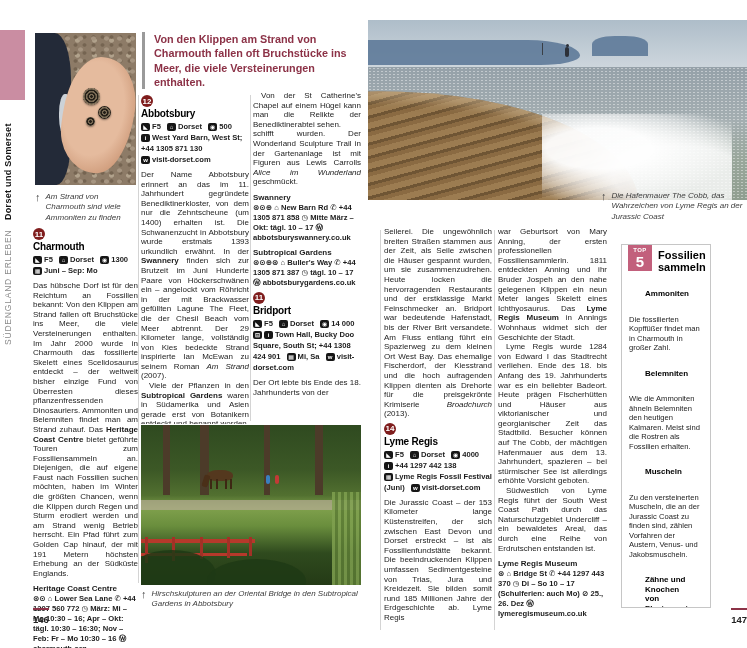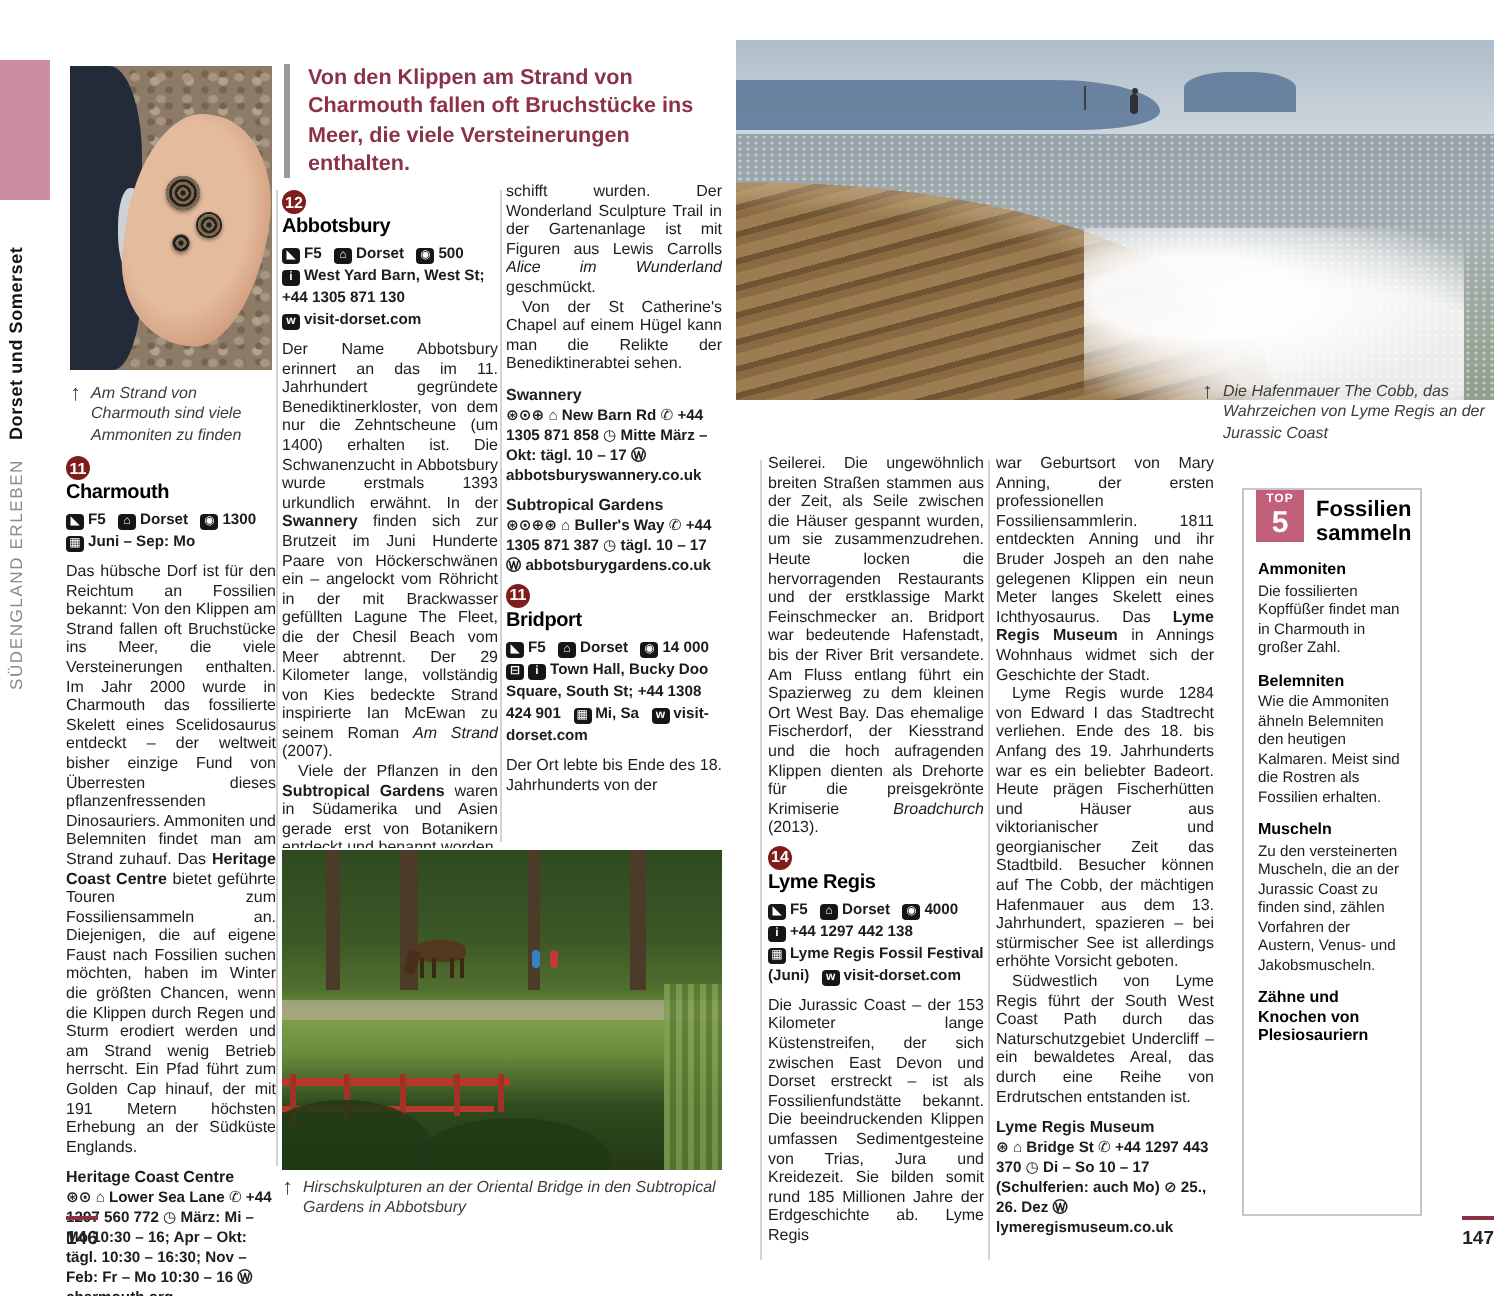--- a/index.html
+++ b/index.html
@@ -64,21 +64,21 @@
 
   
   .top5{position:absolute;left:621px;top:244px;width:90px;height:364px;border:1px solid #c6c6c6;
         background:#fff;box-sizing:border-box;padding:0 7px 4px 7px;overflow:hidden;}
   .t5head{display:flex;align-items:flex-start;margin:-1px 0 2px -1px;}
   .badge{width:24px;height:27px;background:#c2607c;color:#fff;text-align:center;flex:0 0 auto;}
   .badge .t{display:block;font-size:6px;font-weight:bold;line-height:7px;margin-top:3px;letter-spacing:.5px;}
   .badge .n{display:block;font-size:15px;font-weight:bold;line-height:15px;}
   .t5title{font-size:11px;font-weight:bold;line-height:1.1;margin:5px 0 0 6px;color:#000;}
   .t5i{margin-top:7px;}
-  .t5i h4{font-size:8px;margin:0;line-height:1.2;color:#000;}
+  .t5i h4{font-size:8px;margin:16px;line-height:1.2;color:#000;}
   .t5i p{font-size:7.6px;line-height:1.25;margin:1px 0 0;text-align:left;}
 
   
   .ph{position:absolute;overflow:hidden;}
   
   #ph-ammonite{left:35px;top:33px;width:101px;height:152px;background:#8d7b67;}
   #ph-ammonite .pebbles{position:absolute;inset:0;
     background-image:radial-gradient(#a99884 2px,transparent 3px),
                      radial-gradient(#73624f 1.5px,transparent 2.4px),
                      radial-gradient(#b5a791 2px,transparent 3px);
@@ -182,22 +182,22 @@
       <span class="mi"><i class="ic">⌂</i><span>Dorset</span></span>
       <span class="mi"><i class="ic">◉</i><span>500</span></span><br>
       <span class="mi wrap"><i class="ic">i</i><span>West Yard Barn, West St; +44 1305 871 130</span></span><br>
       <span class="mi"><i class="ic">w</i><span>visit-dorset.com</span></span>
     </p>
     <p class="body">Der Name Abbotsbury erinnert an das im 11. Jahrhundert gegründete Benediktinerkloster, von dem nur die Zehntscheune (um 1400) erhalten ist. Die Schwanenzucht in Abbotsbury wurde erstmals 1393 urkundlich erwähnt. In der <strong>Swannery</strong> finden sich zur Brutzeit im Juni Hunderte Paare von Höckerschwänen ein – angelockt vom Röhricht in der mit Brackwasser gefüllten Lagune The Fleet, die der Chesil Beach vom Meer abtrennt. Der 29 Kilometer lange, vollständig von Kies bedeckte Strand inspirierte Ian McEwan zu seinem Roman <em>Am Strand</em> (2007).</p>
     <p class="body indent">Viele der Pflanzen in den <strong>Subtropical Gardens</strong> waren in Südamerika und Asien gerade erst von Botanikern entdeckt und benannt worden, bevor sie nach England ver-</p>
   </div>
 
   <div class="col" id="col3">
+    <p class="body indent">Von der St Catherine's Chapel auf einem Hügel kann man die Relikte der Benediktinerabtei sehen.</p>
     <p class="body">schifft wurden. Der Wonderland Sculpture Trail in der Gartenanlage ist mit Figuren aus Lewis Carrolls <em>Alice im Wunderland</em> geschmückt.</p>
-    <p class="body indent">Von der St Catherine's Chapel auf einem Hügel kann man die Relikte der Benediktinerabtei sehen.</p>
     <div class="listing">
       <h3>Swannery</h3>
       <p>⊛⊙⊕ ⌂ New Barn Rd ✆ +44 1305 871 858 ◷ Mitte März – Okt: tägl. 10 – 17 Ⓦ abbotsburyswannery.co.uk</p>
     </div>
     <div class="listing">
       <h3>Subtropical Gardens</h3>
       <p>⊛⊙⊕⊛ ⌂ Buller's Way ✆ +44 1305 871 387 ◷ tägl. 10 – 17 Ⓦ abbotsburygardens.co.uk</p>
     </div>
     <div class="num">11</div>
     <h2 class="sight">Bridport</h2>

